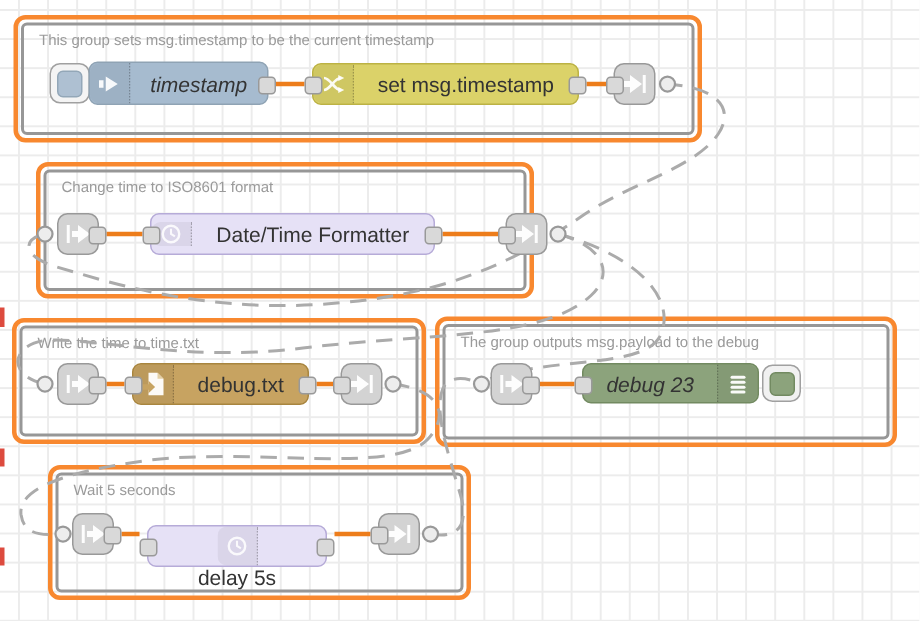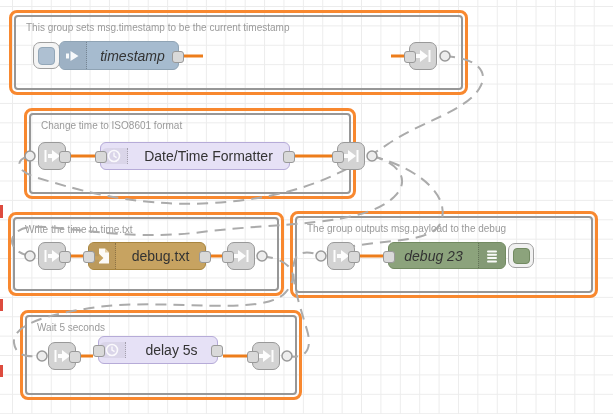--- a/index.html
+++ b/index.html
@@ -56,21 +56,21 @@
     <div class="group-title">Change time to ISO8601 format</div>
   </div>
   <div class="group" style="left:8px;top:212px;width:276px;height:84px;">
     <div class="group-inner"></div>
     <div class="group-title">Write the time to time.txt</div>
   </div>
   <div class="group" style="left:290px;top:211px;width:308px;height:87px;">
     <div class="group-inner"></div>
     <div class="group-title">The group outputs msg.payload to the debug</div>
   </div>
-  <div class="group" style="left:20px;top:310px;width:282px;height:90px;text-decoration:underline;">
+  <div class="group" style="left:32px;top:310px;width:282px;height:90px;text-decoration:underline;">
     <div class="group-inner"></div>
     <div class="group-title">Wait 5 seconds</div>
   </div>
 
   <svg class="wires" width="613" height="414">
 
     <path class="linkwire" d="M444,56 C478,58 490,72 479,89 C464,112 420,122 388,144 C338,178 292,198 212,203 C130,208 66,186 38,178 C14,171 15,159 30,156"></path>
     <path class="linkwire" d="M372,156 C402,164 410,182 394,197 C362,227 282,222 202,232 C124,242 58,224 30,227 C7,230 5,251 30,256"></path>
     <path class="linkwire" d="M372,156 C424,170 450,198 441,222 C433,243 388,239 348,247 C334,250 327,251 321,256"></path>
     <path class="linkwire" d="M262,256 C294,260 300,277 285,293 C262,317 168,298 98,307 C46,314 12,325 14,343 C16,357 28,357 42,356"></path>
@@ -106,20 +106,31 @@
   <div class="node n-inject" style="left:59px;top:41px;width:120px;height:29px;font-style:italic;">
     <div class="icon-region left">
       <svg class="icon" width="16" height="16" viewBox="0 0 16 16">
           <path d="M1,5.5 h3 v5 h-3 z M5.5,3 l8,5 -8,5 z" fill="#fff" opacity="0.92"></path>
         </svg>
     </div>
     <div class="label">timestamp</div>
     <div class="port out" style="top:8.5px;"></div>
   </div>
 
+  <div class="node n-change" style="left:208px;top:42px;width:178px;">
+    <div class="icon-region left">
+      <svg class="icon" width="16" height="16" viewBox="0 0 16 16">
+        <path d="M2,4 C6,4 9,12 13,12 M2,12 C6,12 9,4 13,4" stroke="#fff" stroke-width="1.8" fill="none" opacity="0.92"></path>
+        <path d="M11.5,2 L15.5,4 L11.5,6 z M11.5,10 L15.5,12 L11.5,14 z" fill="#fff" opacity="0.92"></path>
+      </svg>
+    </div>
+    <div class="label">set msg.timestamp</div>
+    <div class="port in"></div>
+    <div class="port out"></div>
+  </div>
 
   <div class="n-link" style="left:409px;top:42px;">
     <svg class="icon" width="18" height="18" viewBox="0 0 18 18">
       <path d="M2,7 h4 v-4 l8,6 -8,6 v-4 h-4 z" fill="#fff" opacity="0.95"></path>
         <rect x="14.5" y="3" width="2" height="12" fill="#fff" opacity="0.95"></rect>
     </svg>
     <div class="port in"></div>
   </div>
 
   <div class="n-link" style="left:38px;top:142px;">
@@ -204,21 +215,21 @@
   </div>
 
   <div class="n-link" style="left:48px;top:342px;">
     <svg class="icon" width="18" height="18" viewBox="0 0 18 18">
       <rect x="1.5" y="3" width="2" height="12" fill="#fff" opacity="0.95"></rect>
         <path d="M5,7 h4 v-4 l8,6 -8,6 v-4 h-4 z" fill="#fff" opacity="0.95"></path>
     </svg>
     <div class="port out"></div>
   </div>
 
-  <div class="node n-lav" style="left:98px;top:336px;width:120px;">
+  <div class="node n-lav" style="left:98px;top:350px;width:120px;flex-direction:column;">
     <div class="icon-region left">
       <svg class="icon" width="16" height="16" viewBox="0 0 16 16">
         <circle cx="8" cy="8" r="5.5" stroke="#fff" stroke-width="1.6" fill="none" opacity="0.85"></circle>
         <path d="M8,4.5 V8 L10.6,9.6" stroke="#fff" stroke-width="1.4" fill="none" opacity="0.85"></path>
       </svg>
     </div>
     <div class="label">delay 5s</div>
     <div class="port in"></div>
     <div class="port out"></div>
   </div>

